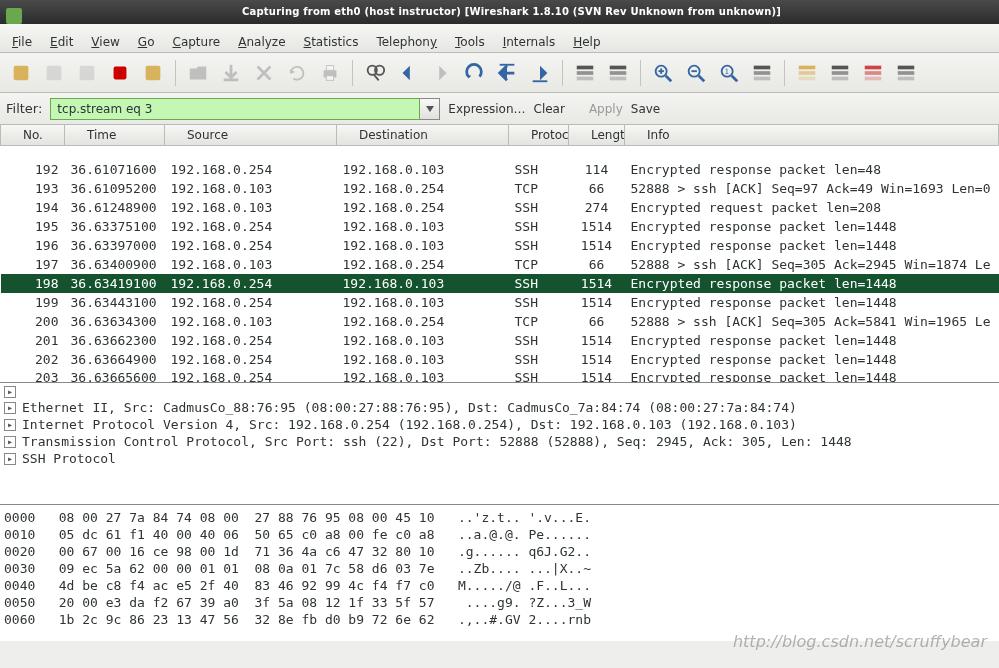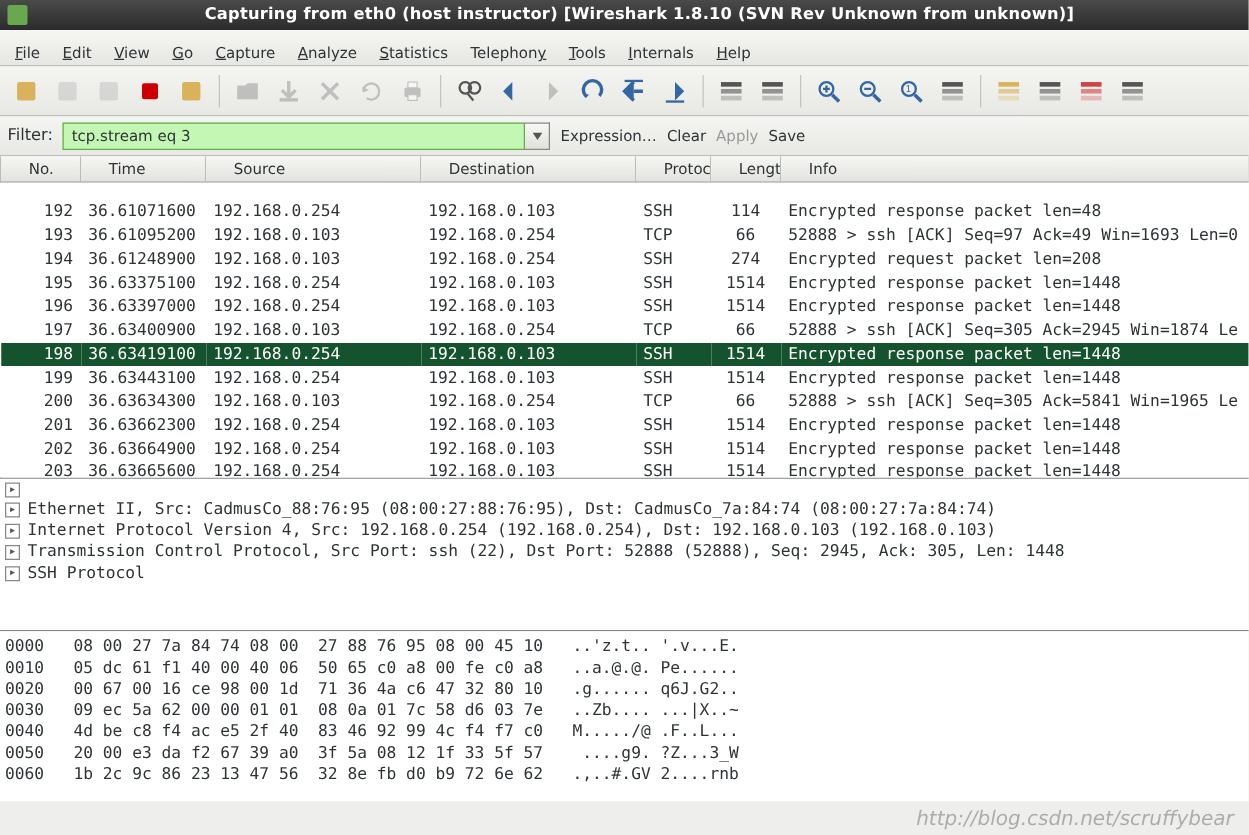--- a/index.html
+++ b/index.html
@@ -13,23 +13,23 @@
     overflow: hidden;
     position: relative;
   }
   .titlebar {
     background: linear-gradient(#4a4a4a, #2b2b2b);
     color: #fff;
     height: 24px;
     line-height: 24px;
     text-align: center;
     font-weight: bold;
-    font-size: 13px;
+    font-size: 10px;
     display: flex;
-    align-items: center;
+    align-items: flex-end;
     padding: 0 6px;
     letter-spacing: .2px;
   }
   .titlebar .app-icon {
     width: 16px; height: 16px;
     background: #6aa84f;
     border-radius: 2px;
     margin-right: 8px;
     position: relative;
   }
@@ -98,21 +98,21 @@
     outline:none;
   }
   .filterbar .combo-btn {
     width: 20px; height: 22px;
     border: 1px solid #888;
     border-left: none;
     background: linear-gradient(#f8f8f6,#e0e0dc);
     display:flex;align-items:center;justify-content:center;
   }
   .filterbar .link { cursor: default; }
-  .filterbar .link.disabled { color: #999; }
+  .filterbar .link.disabled { color: #999; margin-left: 16px; }
   .packet-list {
     height: 258px;
     border-bottom: 1px solid #888;
     overflow: hidden;
     background: #fff;
     position: relative;
     display:flex;
     flex-direction:column;
   }
   .packet-list table {
@@ -190,21 +190,21 @@
     font-size: 13px;
     padding: 4px 4px;
     height: 136px;
     overflow:hidden;
     white-space: pre;
     line-height: 17px;
   }
   .watermark {
     position:absolute;
     right:12px;
-    bottom:4px;
+    bottom:17px;
     color:#777;
     font-size:16px;
     font-style: italic;
     opacity:.55;
     font-family: "DejaVu Sans", Arial, sans-serif;
     pointer-events:none;
   }
 </style>
 </head>
 <body>

